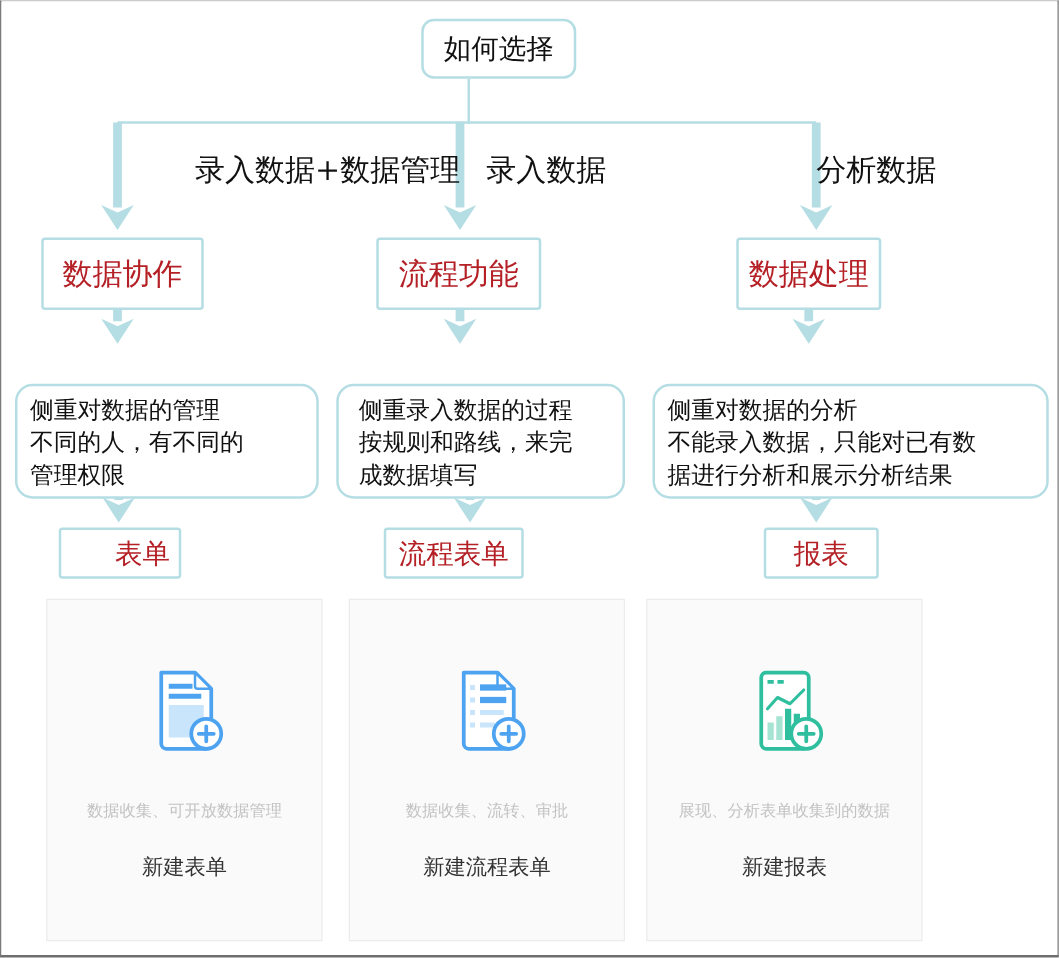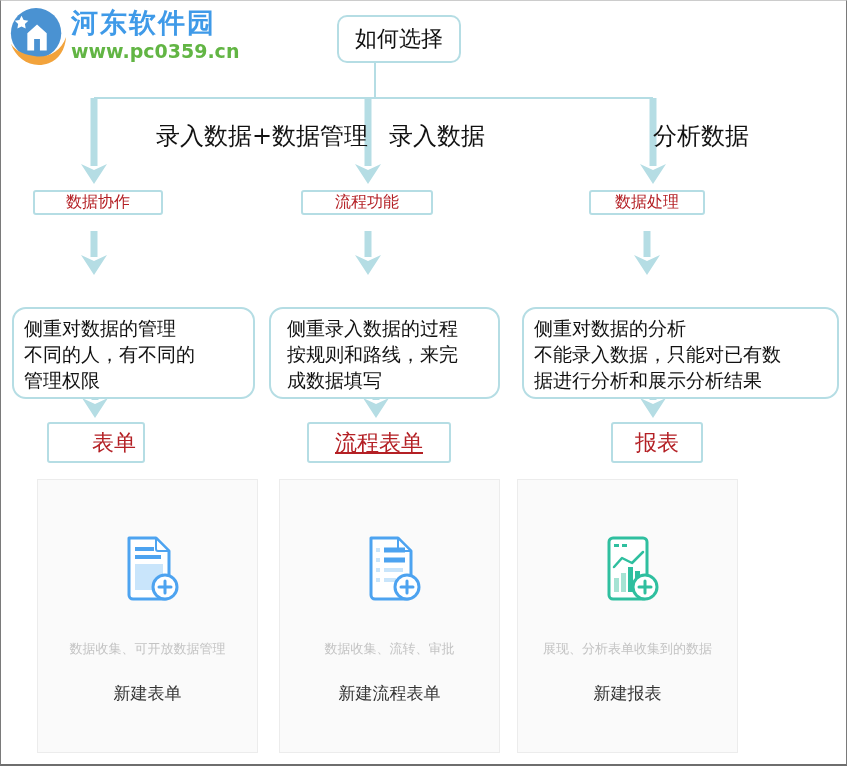--- a/index.html
+++ b/index.html
@@ -37,29 +37,29 @@
 
   
   .node{
     position:absolute;background:#ffffff;border:2px solid var(--line-color);
     display:flex;align-items:center;justify-content:center;
     font-family:"DejaVu Serif",serif;color:#111111;
   }
   .root{left:312px;top:14px;width:124px;height:48px;border-radius:10px;font-size:22px;margin-left:24px;}
   .blabel{position:absolute;top:119px;font-size:24px;color:#111111;font-family:"DejaVu Serif",serif;}
   .bl1{left:155px;} .bl2{left:388px;} .bl3{left:652px;}
-  .cat{top:189px;height:25px;font-size:16px;color:var(--red-text);border-radius:3px;}
+  .cat{top:189px;height:58px;font-size:24px;color:var(--red-text);border-radius:3px;}
   .cat1{left:32px;width:130px;} .cat2{left:300px;width:132px;} .cat3{left:588px;width:116px;}
   .desc{
     top:278px;height:92px;border-radius:14px;font-size:19px;line-height:26px;
     display:block;padding:6px 10px;white-space:pre-line;margin-top:28px;
   }
   .desc1{left:11px;width:243px;} .desc2{left:268px;width:231px;padding-left:16px;} .desc3{left:521px;width:317px;}
   .res{top:421px;height:41px;font-size:22px;color:var(--red-text);border-radius:3px;}
-  .res1{left:46px;width:98px;padding-left:36px;} .res2{left:306px;width:144px;text-decoration:underline;} .res3{left:610px;width:92px;}
+  .res1{left:46px;width:98px;padding-left:36px;} .res2{left:306px;width:112px;} .res3{left:610px;width:92px;}
 
   
   .card{
     position:absolute;top:478px;width:221px;height:274px;
     background:var(--card-bg);border:1px solid var(--card-border);cursor:pointer;
   }
   .card1{left:36px;} .card2{left:278px;} .card3{left:516px;}
   .cicon{position:absolute;left:50%;top:50px;transform:translateX(-50%);}
   .caption{position:absolute;top:160px;width:100%;text-align:center;font-size:13px;color:var(--caption-gray);}
   .ctitle{position:absolute;top:202px;width:100%;text-align:center;font-size:17px;color:var(--title-dark);}
@@ -94,32 +94,20 @@
     <polygon class="ahead" points="633,254 646,260 659,254 646,274"></polygon>
 
     <line class="cline shaft" x1="94" y1="371" x2="94" y2="399"></line>
     <polygon class="ahead" points="81,397 94,403 107,397 94,417"></polygon>
     <line class="cline shaft" x1="375" y1="371" x2="375" y2="399"></line>
     <polygon class="ahead" points="362,397 375,403 388,397 375,417"></polygon>
     <line class="cline shaft" x1="652" y1="371" x2="652" y2="399"></line>
     <polygon class="ahead" points="639,397 652,403 665,397 652,417"></polygon>
   </svg>
 
-  <div class="logo">
-    <svg width="62" height="62" viewBox="0 0 64 64">
-      <circle cx="30" cy="27" r="26" fill="#4a92d2"></circle>
-      <path d="M4 38 C 10 55 27 64 43 58 C 54 54 60 44 61 31 C 56 45 44 52 31 51 C 19 50 9 46 4 38 Z" fill="#f2a33c"></path>
-      <path d="M15 9 l2.2 4.4 4.8 .7 -3.5 3.4 .8 4.8 -4.3 -2.3 -4.3 2.3 .8 -4.8 -3.5 -3.4 4.8 -.7 z" fill="#ffffff"></path>
-      <path d="M21 45 V27 l10 -9 10 9 v18 h-7 V33 h-6 v12 z" fill="#ffffff"></path>
-    </svg>
-    <div class="logo-text">
-      <div class="logo-name">河东软件园</div>
-      <div class="logo-url">www.pc0359.cn</div>
-    </div>
-  </div>
 
   <div class="node root">如何选择</div>
 
   <div class="blabel bl1">录入数据+数据管理</div>
   <div class="blabel bl2">录入数据</div>
   <div class="blabel bl3">分析数据</div>
 
   <div class="node cat cat1">数据协作</div>
   <div class="node cat cat2">流程功能</div>
   <div class="node cat cat3">数据处理</div>

